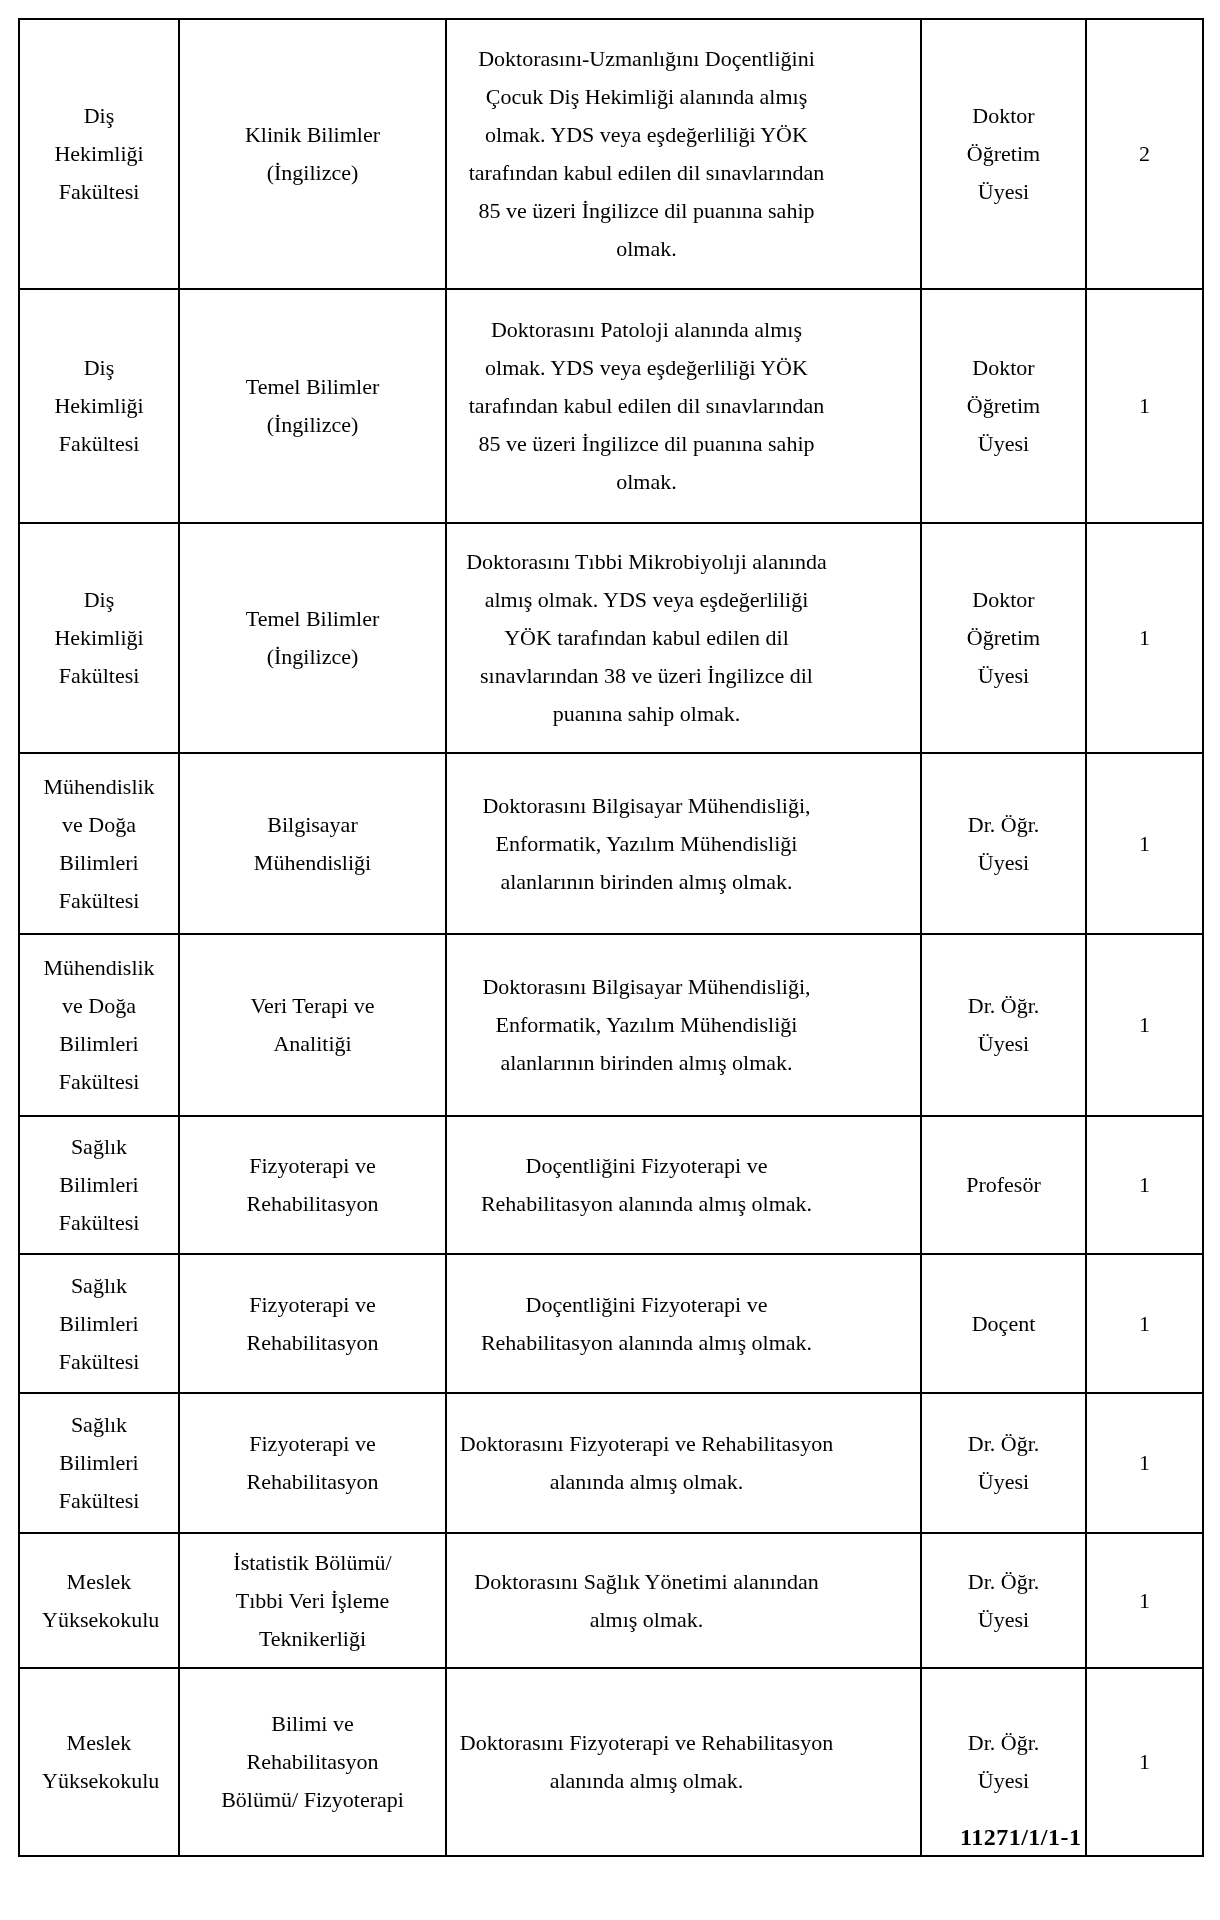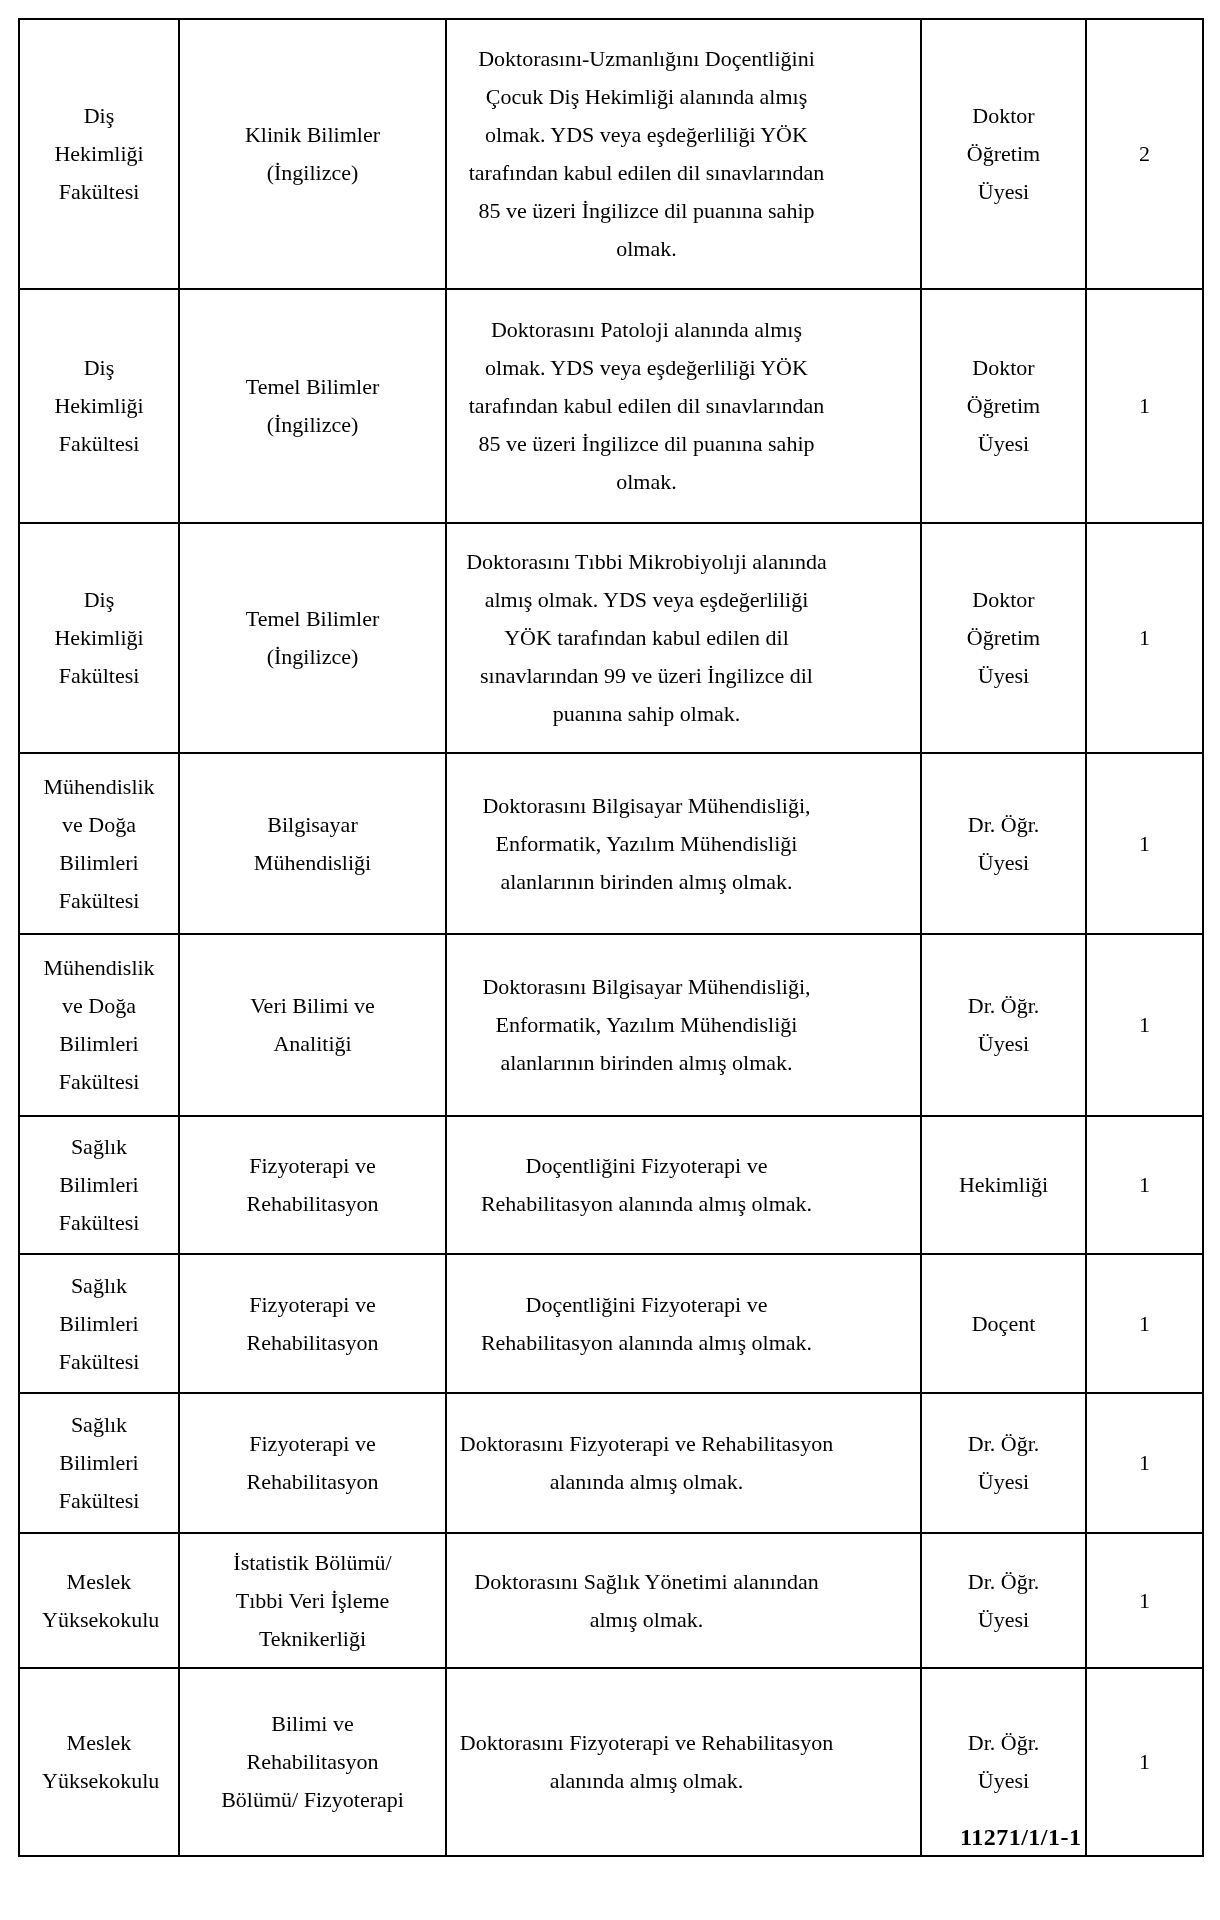--- a/index.html
+++ b/index.html
@@ -92,53 +92,53 @@
         <div class="desc-inner">Doktorasını Patoloji alanında almış olmak. YDS veya eşdeğerliliği YÖK tarafından kabul edilen dil sınavlarından 85 ve üzeri İngilizce dil puanına sahip olmak.</div>
       </td>
       <td class="c-title">Doktor Öğretim Üyesi</td>
       <td class="c-count">1</td>
     </tr>
 
     <tr>
       <td class="c-faculty">Diş Hekimliği Fakültesi</td>
       <td class="c-dept">Temel Bilimler (İngilizce)</td>
       <td class="c-desc">
-        <div class="desc-inner">Doktorasını Tıbbi Mikrobiyolıji alanında almış olmak. YDS veya eşdeğerliliği YÖK tarafından kabul edilen dil sınavlarından 99 ve üzeri İngilizce dil puanına sahip olmak.</div>
+        <div class="desc-inner">Doktorasını Tıbbi Mikrobiyolıji alanında almış olmak. YDS veya eşdeğerliliği YÖK tarafından kabul edilen dil sınavlarından 38 ve üzeri İngilizce dil puanına sahip olmak.</div>
       </td>
       <td class="c-title">Doktor Öğretim Üyesi</td>
       <td class="c-count">1</td>
     </tr>
 
     <tr>
       <td class="c-faculty">Mühendislik ve Doğa Bilimleri Fakültesi</td>
       <td class="c-dept">Bilgisayar Mühendisliği</td>
       <td class="c-desc">
         <div class="desc-inner">Doktorasını Bilgisayar Mühendisliği, Enformatik, Yazılım Mühendisliği alanlarının birinden almış olmak.</div>
       </td>
       <td class="c-title">Dr. Öğr. Üyesi</td>
       <td class="c-count">1</td>
     </tr>
 
     <tr>
       <td class="c-faculty">Mühendislik ve Doğa Bilimleri Fakültesi</td>
-      <td class="c-dept">Veri Bilimi ve Analitiği</td>
+      <td class="c-dept">Veri Terapi ve Analitiği</td>
       <td class="c-desc">
         <div class="desc-inner">Doktorasını Bilgisayar Mühendisliği, Enformatik, Yazılım Mühendisliği alanlarının birinden almış olmak.</div>
       </td>
       <td class="c-title">Dr. Öğr. Üyesi</td>
       <td class="c-count">1</td>
     </tr>
 
     <tr>
       <td class="c-faculty">Sağlık Bilimleri Fakültesi</td>
       <td class="c-dept">Fizyoterapi ve Rehabilitasyon</td>
       <td class="c-desc">
         <div class="desc-inner">Doçentliğini Fizyoterapi ve Rehabilitasyon alanında almış olmak.</div>
       </td>
-      <td class="c-title">Hekimliği</td>
+      <td class="c-title">Profesör</td>
       <td class="c-count">1</td>
     </tr>
 
     <tr>
       <td class="c-faculty">Sağlık Bilimleri Fakültesi</td>
       <td class="c-dept">Fizyoterapi ve Rehabilitasyon</td>
       <td class="c-desc">
         <div class="desc-inner">Doçentliğini Fizyoterapi ve Rehabilitasyon alanında almış olmak.</div>
       </td>
       <td class="c-title">Doçent</td>

